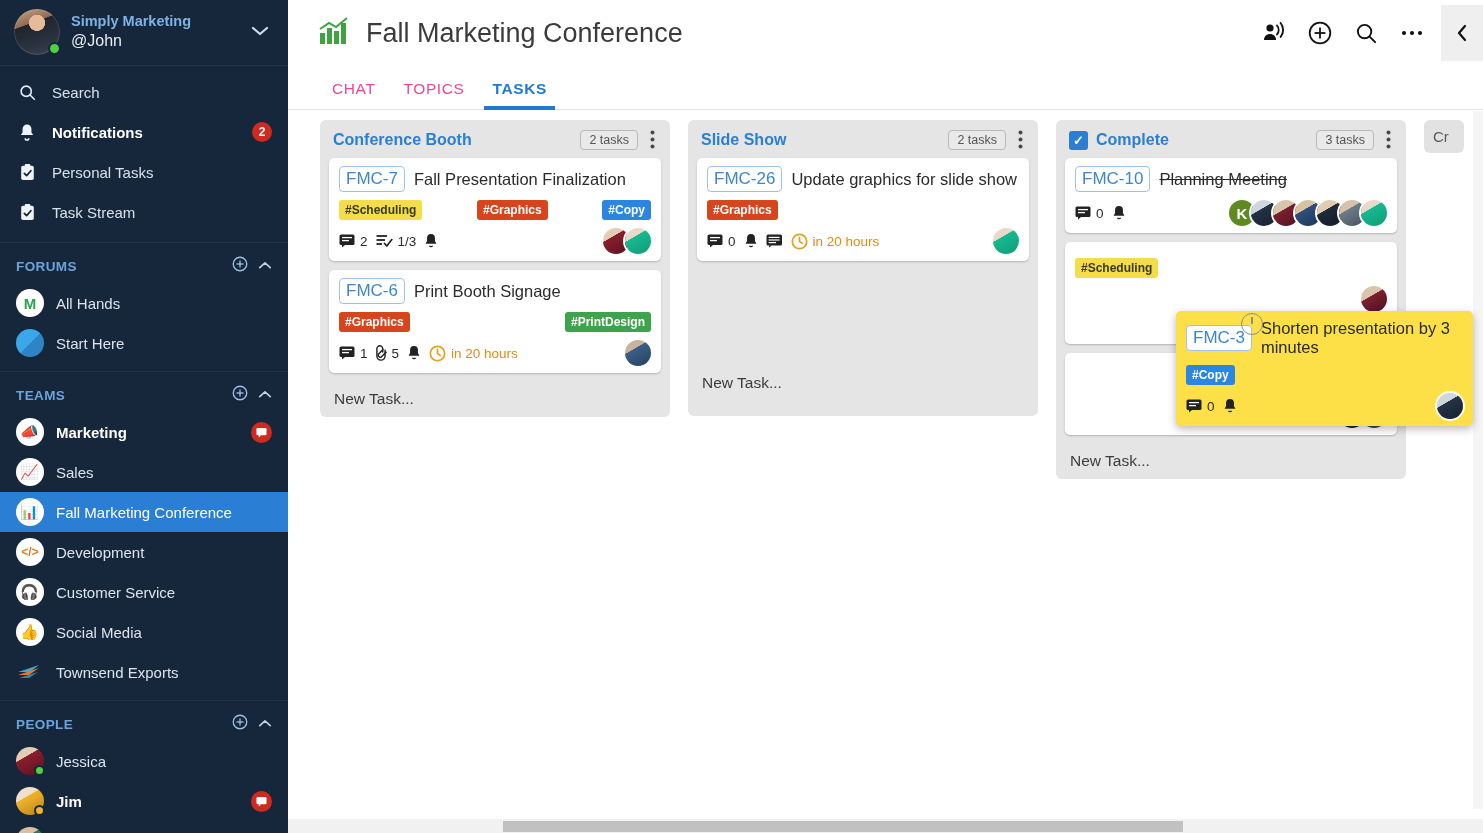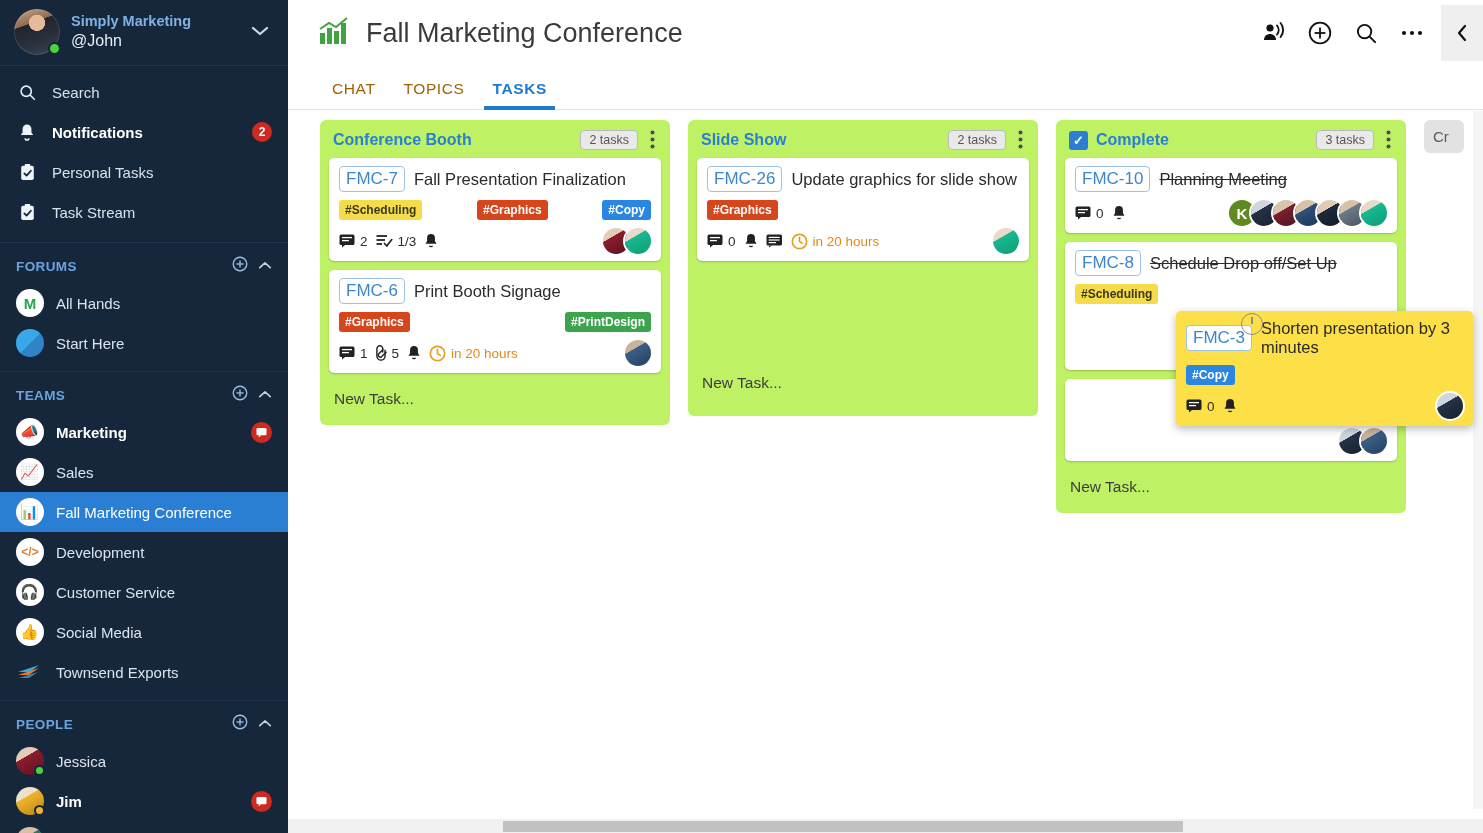--- a/index.html
+++ b/index.html
@@ -89,35 +89,35 @@
   .page-title { font-size:27px; color:#3b3b3b; font-weight:normal; }
   .top-actions { margin-left:auto; display:flex; align-items:center; gap:0; height:66px;}
   .top-actions .ta { width:46px;height:46px; display:flex;align-items:center;justify-content:center; cursor:pointer;}
   .collapse-btn {
     width:42px;height:56px; background:#efefef; display:flex;align-items:center;justify-content:center;
     margin-left:6px; cursor:pointer;
   }
 
   .tabs { display:flex; align-items:flex-end; gap:0; padding-left:30px; height:44px;
           border-bottom:1px solid #e2e2e2; }
-  .tab { font-size:15.5px; letter-spacing:.6px; color:#a16207; padding:0 14px 11px 14px; cursor:pointer; position:relative;}
+  .tab { font-size:15.5px; letter-spacing:.6px; color:#ec4899; padding:0 14px 11px 14px; cursor:pointer; position:relative;}
   .tab.active { color:#1e7ad0; font-weight:bold; }
   .tab.active:after {
     content:""; position:absolute; left:6px; right:6px; bottom:-1px; height:4px; background:#1e7ad0;
   }
 
   
   .board {
     position:absolute; left:0; right:0; top:111px; bottom:24px;
     padding:9px 0 0 32px; display:flex; gap:18px; align-items:flex-start;
     overflow:hidden;
   }
   .column {
-    background:#bef264; border-radius:6px; width:350px; flex:0 0 350px;
-    padding:8px 9px 8px 9px;
+    background:#e5e5e5; border-radius:6px; width:350px; flex:0 0 350px;
+    padding:8px 9px 0 9px;
   }
   .col-head { display:flex; align-items:center; gap:8px; padding:2px 2px 8px 4px; }
   .col-title { font-size:16px; font-weight:bold; color:#2a7fd4; }
   .col-count {
     margin-left:auto; font-size:12.5px; color:#555; background:#e9e9e9;
     border:1px solid #b9b9b9; border-radius:4px; padding:2px 8px;
   }
   .col-menu { color:#4a4a4a; font-size:17px; line-height:.6; padding:0 4px; cursor:pointer; letter-spacing:0;}
   .chk {
     width:19px;height:19px;flex:0 0 19px;background:#2a7fd4;border-radius:3px;
@@ -668,24 +668,20 @@
               <span class="fa ph1"></span>
               <span class="fa ph4"></span>
               <span class="fa ph8"></span>
               <span class="fa ph7"></span>
               <span class="fa ph2"></span>
             </span>
           </div>
         </div>
 
         <div class="card" style="padding-bottom:32px;">
-          <div class="card-top">
-            <span class="key">FMC-8</span>
-            <span class="card-title done">Schedule Drop off/Set Up</span>
-          </div>
           <div class="tags">
             <span class="tag yellow">#Scheduling</span>
           </div>
           <div class="card-foot">
             <span class="foot-avs">
               <span class="fa ph1"></span>
             </span>
           </div>
         </div>
 

